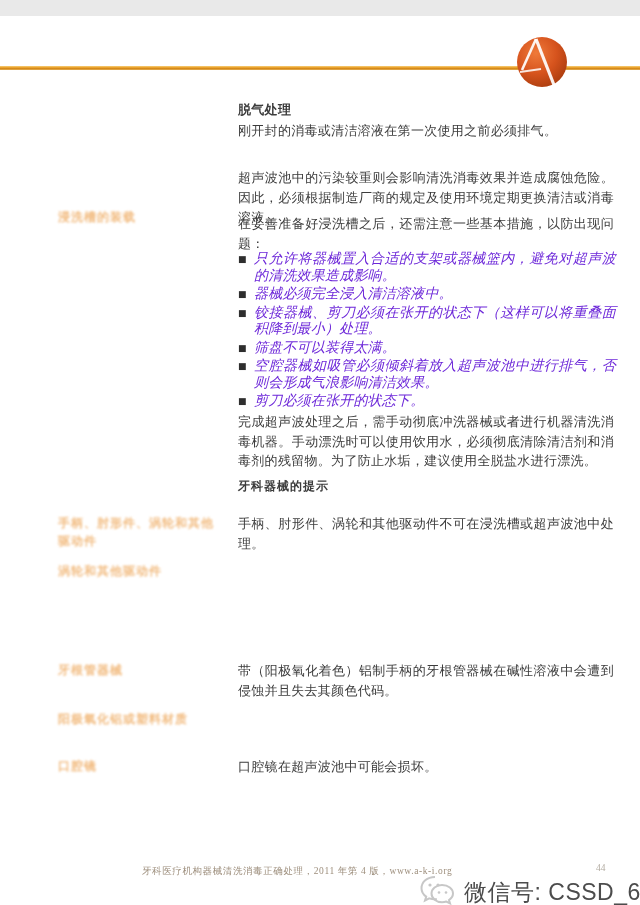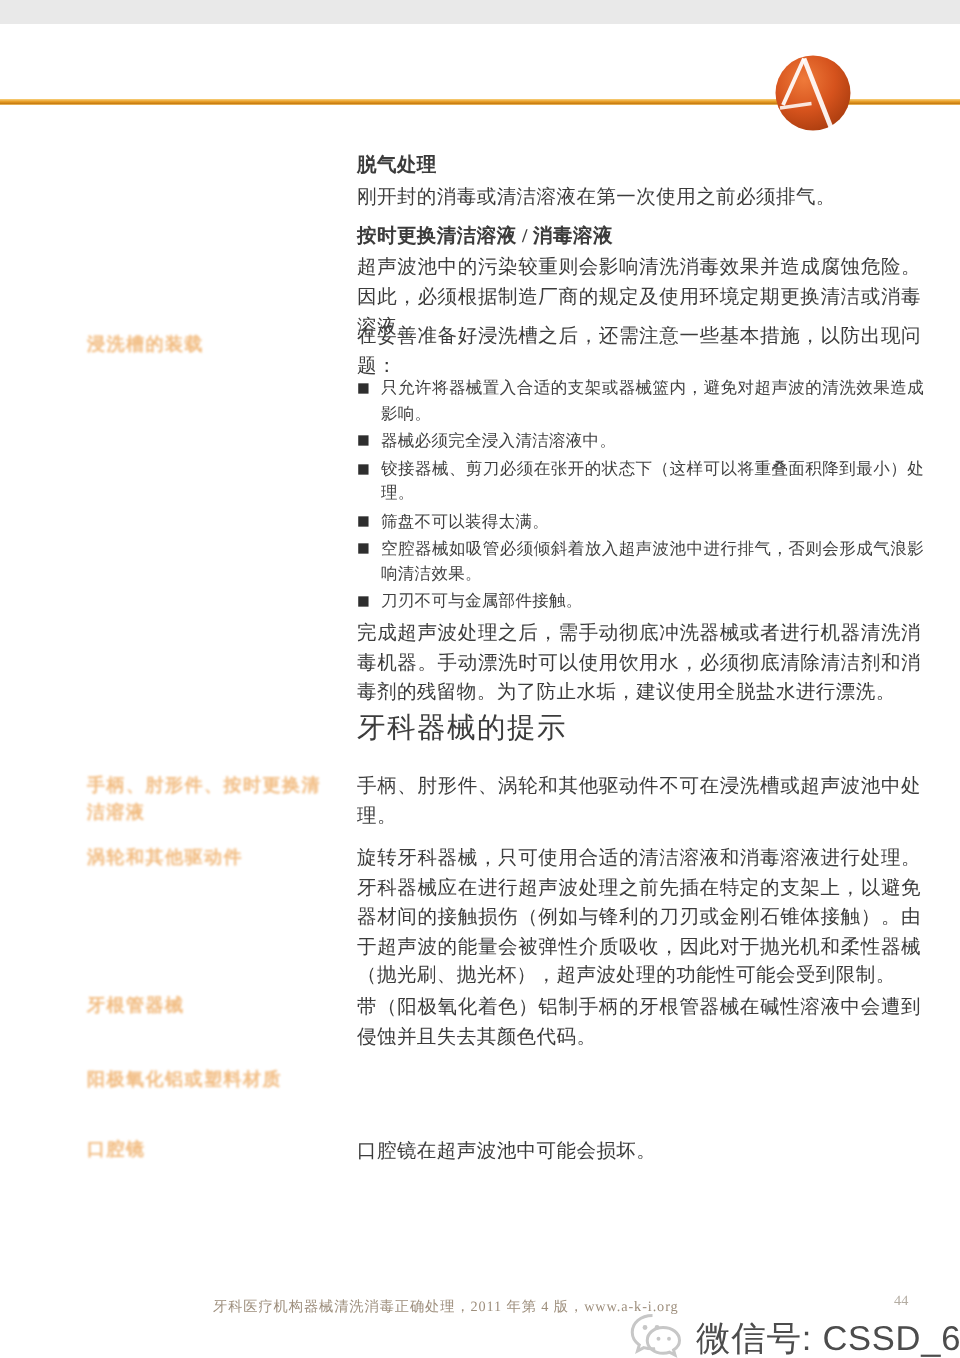--- a/index.html
+++ b/index.html
@@ -15,37 +15,37 @@
   }
   
   .logo{position:absolute;left:516px;top:20px;width:52px;height:52px;}
   
   .txt{
     position:absolute;color:#3c3c3c;font-size:13px;line-height:20px;
     letter-spacing:.3px;text-align:justify;
   }
   .b{font-weight:bold;}
   .col{left:238px;width:376px;}
-  .heading-lg{font-size:19px;font-weight:normal;line-height:20px;letter-spacing:1px;}
+  .heading-lg{font-size:12px;font-weight:bold;line-height:20px;letter-spacing:1px;}
   
   .mlabel{
     position:absolute;left:58px;width:165px;color:#f2bd83;font-size:12px;
     line-height:18px;letter-spacing:1px;filter:blur(0.8px);font-weight:bold;
     text-align:left;
   }
   
   .bullets{position:absolute;left:238px;top:235px;width:378px;}
   .bullet{display:flex;margin-bottom:2px;}
   .bullet .mark{
     width:16px;flex:0 0 16px;font-size:9px;line-height:16.5px;color:#2e2e2e;
     font-family:"DejaVu Sans",sans-serif;
   }
   .bullet .btxt{
-    flex:1;color:#404040;font-size:11px;line-height:16.5px;
-    letter-spacing:.2px;text-align:justify;
+    flex:1;color:#6d28d9;font-size:14px;line-height:16.5px;
+    letter-spacing:.2px;text-align:justify;font-style:italic;
   }
   
   .footer-src{
     position:absolute;left:142px;top:849px;color:#9d8e7c;font-size:9.5px;
     letter-spacing:.6px;white-space:nowrap;
   }
   .page-num{
     position:absolute;left:596px;top:847px;color:#b3aca2;font-size:9.5px;
   }
   
@@ -77,24 +77,23 @@
       <circle cx="26" cy="26" r="25" fill="url(#sph)"></circle>
       <path d="M20 3 L6 34" stroke="#ffffff" stroke-width="2.6" fill="none" opacity="0.92"></path>
       <path d="M20 3 L38 49" stroke="#ffffff" stroke-width="3.2" fill="none" opacity="0.92"></path>
       <path d="M4 36 L25 33" stroke="#ffffff" stroke-width="2.2" fill="none" opacity="0.85"></path>
     </svg>
   </div>
 
   <div class="txt col b" style="top:84px">脱气处理</div>
   <div class="txt col" style="top:105px">刚开封的消毒或清洁溶液在第一次使用之前必须排气。</div>
 
-  <div class="txt col b" style="top:131px">按时更换清洁溶液 / 消毒溶液</div>
   <div class="txt col" style="top:152px">超声波池中的污染较重则会影响清洗消毒效果并造成腐蚀危险。因此，必须根据制造厂商的规定及使用环境定期更换清洁或消毒溶液。</div>
 
-  <div class="mlabel" style="top:204px">浸洗槽的装载</div>
+  <div class="mlabel" style="top:192px">浸洗槽的装载</div>
   <div class="txt col" style="top:198px">在妥善准备好浸洗槽之后，还需注意一些基本措施，以防出现问题：</div>
 
   <div class="bullets">
     <div class="bullet">
       <span class="mark">■</span>
       <span class="btxt">只允许将器械置入合适的支架或器械篮内，避免对超声波的清洗效果造成影响。</span>
     </div>
     <div class="bullet">
       <span class="mark">■</span>
       <span class="btxt">器械必须完全浸入清洁溶液中。</span>
@@ -106,33 +105,32 @@
     <div class="bullet">
       <span class="mark">■</span>
       <span class="btxt">筛盘不可以装得太满。</span>
     </div>
     <div class="bullet">
       <span class="mark">■</span>
       <span class="btxt">空腔器械如吸管必须倾斜着放入超声波池中进行排气，否则会形成气浪影响清洁效果。</span>
     </div>
     <div class="bullet">
       <span class="mark">■</span>
-      <span class="btxt">刀刃不可与金属部件接触。</span>
+      <span class="btxt">剪刀必须在张开的状态下。</span>
     </div>
   </div>
 
   <div class="txt col" style="top:396px;line-height:19.5px">完成超声波处理之后，需手动彻底冲洗器械或者进行机器清洗消毒机器。手动漂洗时可以使用饮用水，必须彻底清除清洁剂和消毒剂的残留物。为了防止水垢，建议使用全脱盐水进行漂洗。</div>
 
   <div class="txt col heading-lg" style="top:460px">牙科器械的提示</div>
 
-  <div class="mlabel" style="top:498px;width:158px">手柄、肘形件、按时更换清洁溶液</div>
+  <div class="mlabel" style="top:498px;width:158px">手柄、肘形件、涡轮和其他驱动件</div>
   <div class="txt col" style="top:498px">手柄、肘形件、涡轮和其他驱动件不可在浸洗槽或超声波池中处理。</div>
 
   <div class="mlabel" style="top:546px">涡轮和其他驱动件</div>
-  <div class="txt col" style="top:546px;line-height:19.5px">旋转牙科器械，只可使用合适的清洁溶液和消毒溶液进行处理。牙科器械应在进行超声波处理之前先插在特定的支架上，以避免器材间的接触损伤（例如与锋利的刀刃或金刚石锥体接触）。由于超声波的能量会被弹性介质吸收，因此对于抛光机和柔性器械（抛光刷、抛光杯），超声波处理的功能性可能会受到限制。</div>
 
   <div class="mlabel" style="top:645px">牙根管器械</div>
   <div class="txt col" style="top:645px">带（阳极氧化着色）铝制手柄的牙根管器械在碱性溶液中会遭到侵蚀并且失去其颜色代码。</div>
 
   <div class="mlabel" style="top:694px">阳极氧化铝或塑料材质</div>
 
   <div class="mlabel" style="top:741px">口腔镜</div>
   <div class="txt col" style="top:741px">口腔镜在超声波池中可能会损坏。</div>
 
   <div class="footer-src">牙科医疗机构器械清洗消毒正确处理，2011 年第 4 版，www.a-k-i.org</div>

